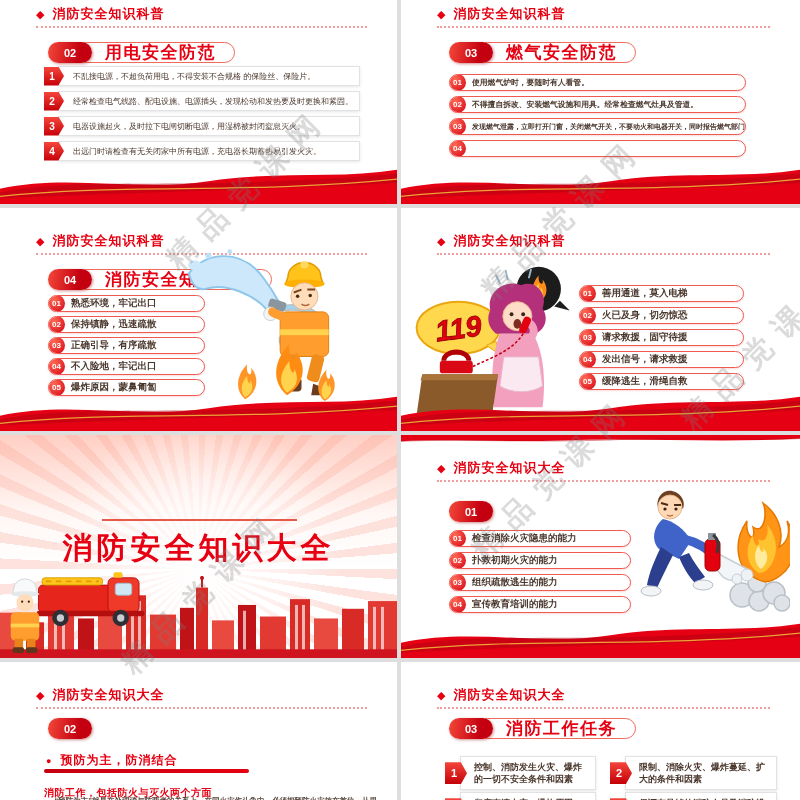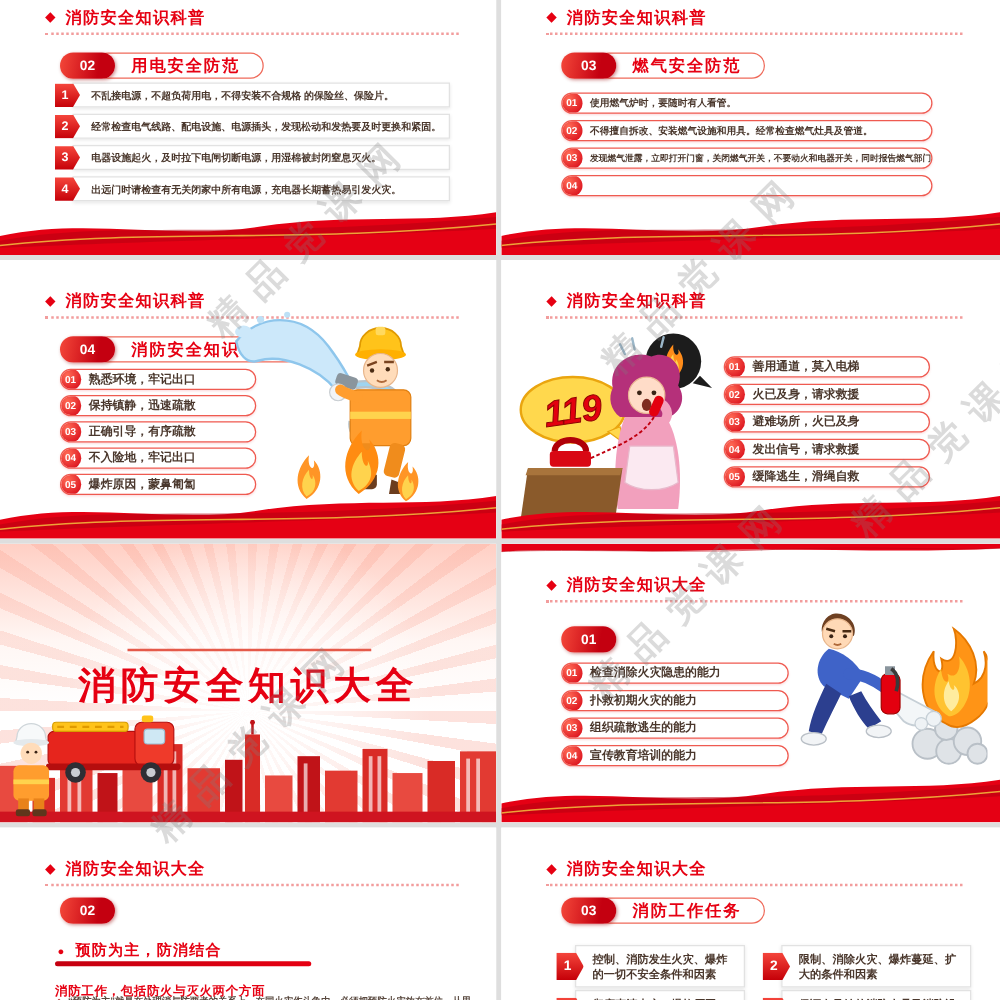--- a/index.html
+++ b/index.html
@@ -17,31 +17,31 @@
         color:#e60012; font-weight:bold; font-size:13px; letter-spacing:1px; white-space:nowrap; }
   .hd .dm { font-size:11px; line-height:1; }
   .dotline { position:absolute; left:36px; right:30px; top:45px; border-bottom:2px dotted #f29d9d; }
 
   
   .badge { position:absolute; left:48px; top:61px; height:21px; display:flex; align-items:stretch; }
   .bnum { width:44px; background:linear-gradient(100deg,#f4483a,#c40010 70%); border-radius:11px;
           color:#fff; font-weight:bold; font-size:11px; display:flex; align-items:center; justify-content:center;
           z-index:2; box-shadow:1px 1px 3px rgba(150,0,0,.45); }
   .blabel { margin-left:-16px; padding:0 18px 0 28px; background:#fff; border:1.3px solid #ef6a5a;
-            border-radius:11px; color:#e60012; font-weight:bold; font-size:13px; display:flex;
+            border-radius:11px; color:#e60012; font-weight:bold; font-size:17px; display:flex;
             align-items:center; letter-spacing:1.5px; white-space:nowrap; }
 
   
   .boxrow { position:absolute; left:44px; display:flex; align-items:center; }
   .pt { width:20px; height:19px; background:linear-gradient(180deg,#f5463c,#c50008);
         clip-path:polygon(0 0,72% 0,100% 50%,72% 100%,0 100%); color:#fff; font-size:10px; font-weight:bold;
         display:flex; align-items:center; justify-content:center; padding-right:4px; z-index:2; flex:none; }
   .sqbox { margin-left:-6px; background:#fff; border:1px solid #e2e2e2; box-shadow:0 1px 3px rgba(0,0,0,.10);
            height:20px; display:flex; align-items:center; padding:0 8px 0 14px;
-           font-size:8px; font-weight:bold; color:#4a372c; white-space:nowrap; width:302px; }
+           font-size:8px; font-weight:normal; color:#4a372c; white-space:nowrap; width:302px; }
   
   .pill { position:absolute; height:17px; background:#fff; border:1.3px solid #ef5a50; border-radius:9px;
           display:flex; align-items:center; font-weight:bold; color:#4a372c; padding-left:22px;
           box-shadow:0 1px 2px rgba(230,0,20,.15); white-space:nowrap; overflow:hidden; }
   .cnum { position:absolute; left:-1px; top:-1px; width:17px; height:17px; border-radius:50%;
           background:radial-gradient(circle at 35% 30%,#ff6a55,#d40012); color:#fff; font-size:8px;
           font-weight:bold; display:flex; align-items:center; justify-content:center; }
 
   .ribbon { position:absolute; left:0; right:0; bottom:0; height:40px; }
   .ribbon svg, .topribbon svg, .skyline svg { display:block; width:100%; height:100%; }
@@ -276,25 +276,25 @@
           <rect x="26" y="104" width="34" height="13" rx="3" fill="#d90814"></rect>
           <path d="M30,104 a13,9 0 0 1 26,0" fill="none" stroke="#b00008" stroke-width="5"></path>
         </svg>
       </div>
       <div class="pill" style="left:178px;top:77px;width:165px;font-size:9.5px">
         <span class="cnum">01</span>
         <span>善用通道，莫入电梯</span>
       </div>
       <div class="pill" style="left:178px;top:99px;width:165px;font-size:9.5px">
         <span class="cnum">02</span>
-        <span>火已及身，请求救援</span>
+        <span>火已及身，切勿惊恐</span>
       </div>
       <div class="pill" style="left:178px;top:121px;width:165px;font-size:9.5px">
         <span class="cnum">03</span>
-        <span>避难场所，火已及身</span>
+        <span>请求救援，固守待援</span>
       </div>
       <div class="pill" style="left:178px;top:143px;width:165px;font-size:9.5px">
         <span class="cnum">04</span>
         <span>发出信号，请求救援</span>
       </div>
       <div class="pill" style="left:178px;top:165px;width:165px;font-size:9.5px">
         <span class="cnum">05</span>
         <span>缓降逃生，滑绳自救</span>
       </div>
       <div class="ribbon">

